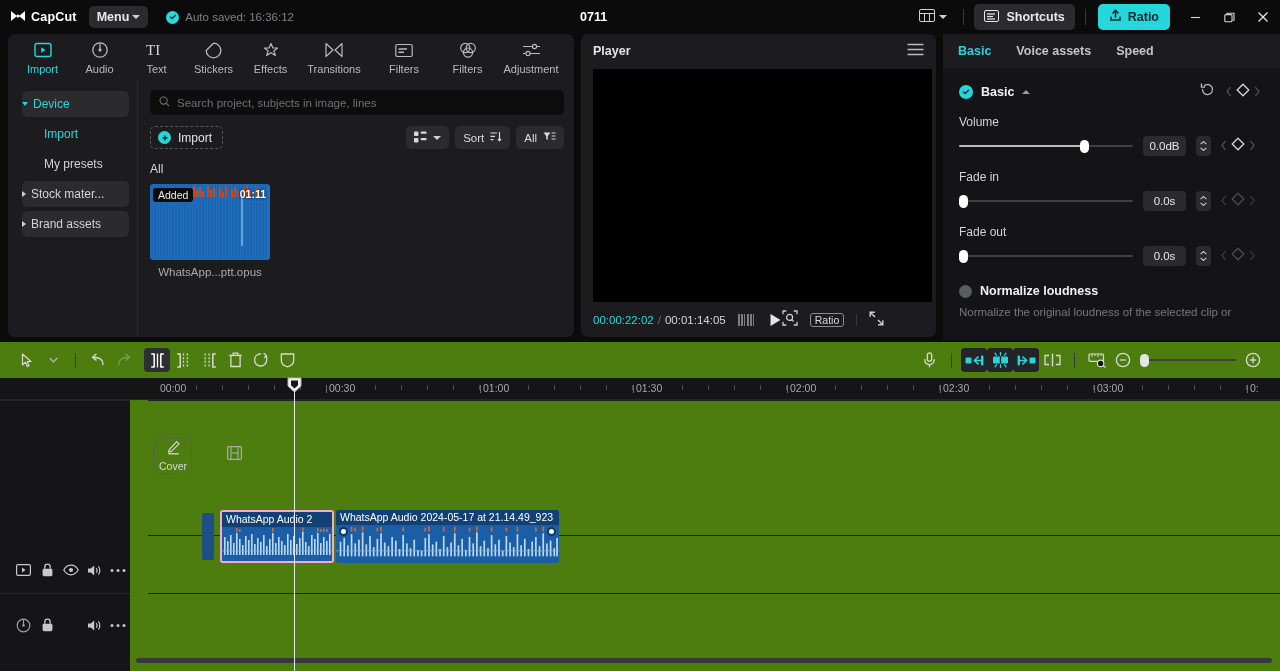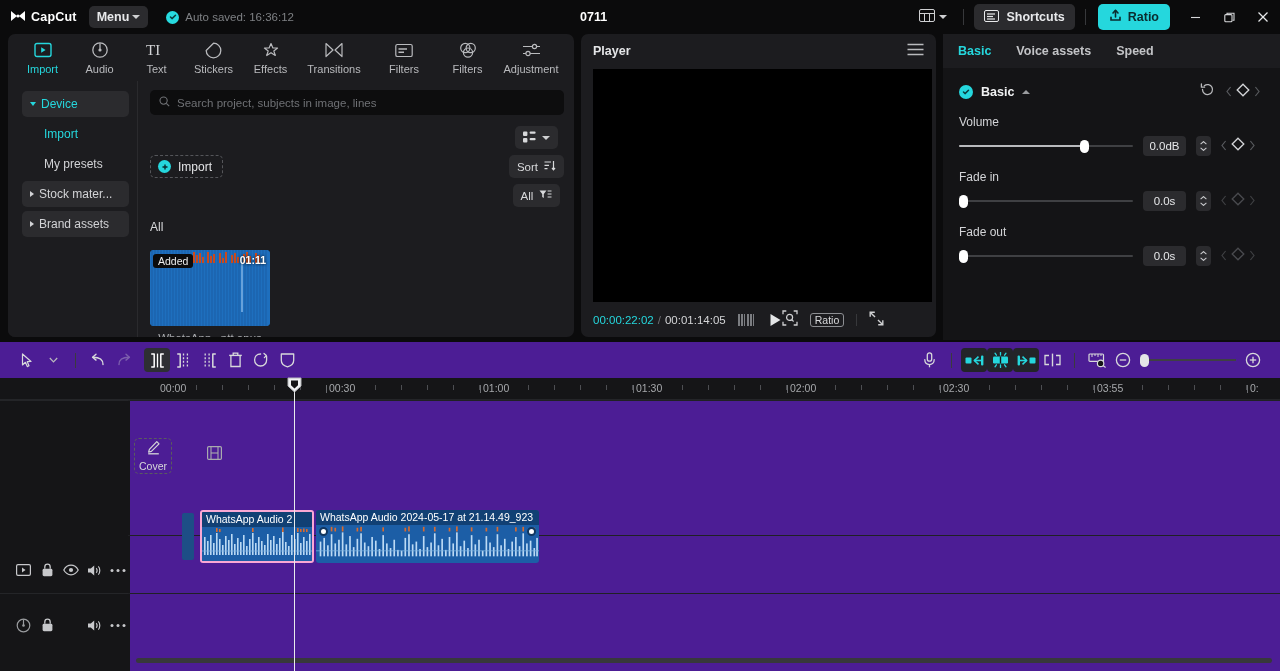--- a/index.html
+++ b/index.html
@@ -68,48 +68,48 @@
   }
   .mtab .ic { height:20px; display:flex;align-items:center;justify-content:center; }
   .mtab .lb { font-size:11px; color:#b9babd; white-space:nowrap; }
   .mtab.active .lb { color:#25d7dd; }
   .mtab.w-lg { width:70px; }
 
   .lp-body { position:absolute; left:0; top:47px; width:566px; height:256px; display:flex; }
   .lp-nav { width:130px; height:100%; background:#1c1c1f; padding:10px 8px 0 14px; border-right:1px solid #2a2a2d; }
   .nav-item {
     height:26px; border-radius:5px; display:flex; align-items:center; gap:5px;
-    padding-left:8px; font-size:12px; color:#d2d3d6; margin-bottom:4px; cursor:default;
+    font-size:12px; color:#d2d3d6; margin-bottom:4px; cursor:default;
   }
   .nav-item.group { background:#2b2b2e; }
   .nav-item.accent { color:#25d7dd; }
   .nav-sub { height:26px; display:flex;align-items:center; padding-left:22px; font-size:12px; color:#d2d3d6; margin-bottom:4px;cursor:default; }
   .nav-sub.accent { color:#25d7dd; }
   .tri-dn { width:0;height:0;border-left:3.5px solid transparent;border-right:3.5px solid transparent;border-top:4px solid currentColor; }
   .tri-rt { width:0;height:0;border-top:3.5px solid transparent;border-bottom:3.5px solid transparent;border-left:4px solid currentColor; }
 
   .lp-main { flex:1; padding:9px 10px 0 12px; position:relative; }
   .searchbar {
     height:25px; background:#0d0d0e; border-radius:5px; display:flex;align-items:center;
     gap:7px; padding:0 9px; font-size:11.5px; color:#6f7175; cursor:text;
   }
   .import-row { display:flex; align-items:center; margin-top:11px; }
   .import-btn {
     height:23px; border:1px dashed #55565a; border-radius:5px; padding:0 10px 0 7px;
     display:flex;align-items:center;gap:7px; font-size:12px;color:#e2e3e5;cursor:default;
   }
   .plus-circ { width:13px;height:13px;border-radius:50%;background:#25d7dd;display:flex;align-items:center;justify-content:center; }
-  .ir-right { margin-left:auto; display:flex;align-items:center;gap:6px;flex-direction:column; }
+  .ir-right { margin-left:auto; display:flex;align-items:center;gap:6px; }
   .pill {
     height:23px;background:#2b2b2e;border-radius:5px;padding:0 8px;
     display:flex;align-items:center;gap:6px;font-size:11.5px;color:#d8d9db;cursor:default;
   }
   .sec-label { font-size:12px; color:#d8d9db; margin-top:13px; }
 
-  .media-grid { margin-top:16px; display:flex; gap:10px; }
+  .media-grid { margin-top:8px; display:flex; gap:10px; }
   .media-card { width:120px; cursor:default; }
   .thumb {
     width:120px;height:76px;border-radius:4px;overflow:hidden;position:relative;
     background:#1e6fbe;
   }
   .wave-strip { position:absolute;inset:0; }
   .added-tag {
     position:absolute;left:3px;top:4px;background:#0b0b0c;border-radius:3px;
     padding:1px 5px;font-size:10.5px;color:#eceded;
   }
@@ -164,21 +164,21 @@
   }
   .stepper {
     width:15px;height:20px;background:#2b2b2e;border-radius:4px;
     display:flex;flex-direction:column;align-items:center;justify-content:center;gap:2px;cursor:default;
   }
   .norm-sect { margin-top:18px; }
   .toggle-dot { width:13px;height:13px;border-radius:50%;background:#5a5b5f; }
   .norm-desc { font-size:11.5px;color:#76787c;margin-top:7px;line-height:1.35; }
 
   
-  .timeline { position:absolute; left:0; top:342px; width:1280px; height:329px; background:#4c1d95; }
+  .timeline { position:absolute; left:0; top:342px; width:1280px; height:329px; background:#4d7c0f; }
   .tl-toolbar { position:absolute;left:0;top:0;width:1280px;height:36px;display:flex;align-items:center;padding:0 14px; }
   .tb-ic { width:26px;height:24px;display:flex;align-items:center;justify-content:center;cursor:default;border-radius:4px; }
   .tb-ic.sel { background:#2e2f33; }
   .tb-ic.dim { opacity:0.35; }
   .tb-ic.on { background:#232428; }
   .tb-div { width:1px;height:15px;background:#3a3b3e;margin:0 9px; }
   .tool-gap { width:7px; }
   .zoom-slider { position:relative; width:96px;height:12px;margin:0 4px; }
   .zs-track { position:absolute;top:5px;left:0;width:96px;height:2px;background:#3f4043; }
   .zs-knob { position:absolute;top:0;left:0;width:9px;height:13px;background:#e4e5e7;border-radius:4.5px; }
@@ -190,21 +190,21 @@
   .rmaj .bar { display:inline-block;width:1px;height:8px;background:#6c6e72;vertical-align:-1px;margin-right:2px; }
 
   .tl-body { position:absolute;left:0;top:58px;width:1280px;height:271px; }
   .track-heads { position:absolute;left:0;top:0;width:130px;height:271px;background:#151517; }
   .thead {
     position:absolute;left:0;width:130px;display:flex;align-items:center;gap:0;padding-left:12px;
   }
   .thead-ic { width:24px;height:24px;display:flex;align-items:center;justify-content:center;cursor:default; }
   .tl-sep { position:absolute;left:0;width:130px;height:1px;background:#242528; }
 
-  .lanes { position:absolute;left:128px;top:0;right:0;height:271px; }
+  .lanes { position:absolute;left:148px;top:0;right:0;height:271px; }
   .lane-sep { position:absolute;left:0;right:0;height:1px;background:#202124; }
   .cover-btn {
     position:absolute;left:6px;top:38px;width:38px;height:36px;border:1px dashed #5a5b5f;border-radius:5px;
     display:flex;flex-direction:column;align-items:center;justify-content:center;gap:1px;cursor:default;
   }
   .cover-btn .cl { font-size:10.5px;color:#d6d7d9; }
   .vid-ic { position:absolute;left:79px;top:46px;cursor:default; }
 
   .clip-blue-stub {
     position:absolute; left:54px; top:113px; width:12px; height:47px;
@@ -765,20 +765,27 @@
                 </svg>
             </span>
             <span>
               <svg width="6" height="11" viewBox="0 0 6 11">
                   <path d="M1.4 1 L5 5.5 L1.4 10" stroke="#3f4043" fill="none" stroke-width="1.2"></path>
                 </svg>
             </span>
           </span>
         </div>
 
+        <div class="norm-sect">
+          <div class="sect-head">
+            <span class="toggle-dot"></span>
+            <span class="sect-title">Normalize loudness</span>
+          </div>
+          <div class="norm-desc">Normalize the original loudness of the selected clip or</div>
+        </div>
       </div>
     </div>
   </div>
 
   <div class="timeline">
 
     <div class="tl-toolbar">
       <div class="tb-ic">
         <svg width="13" height="15" viewBox="0 0 13 15">
             <path d="M1.5 1 L1.5 12 L4.4 9.3 L6.3 13.6 L8 12.8 L6.2 8.7 L10 8.5 Z" stroke="#d8d9db" fill="none" stroke-width="1.2" stroke-linejoin="round"></path>
@@ -955,21 +962,21 @@
           <span class="rtick" style="left:731px;"></span>
         <span class="rtick" style="left:757px;"></span>
           <span class="rtick" style="left:783px;"></span>
         <span class="rtick" style="left:809px;"></span>
         <span class="rmaj" style="left:810px;"><span class="bar"></span><span>02:30</span></span>
         <span class="rtick" style="left:859px;"></span>
           <span class="rtick" style="left:885px;"></span>
         <span class="rtick" style="left:911px;"></span>
           <span class="rtick" style="left:937px;"></span>
         <span class="rtick" style="left:963px;"></span>
-        <span class="rmaj" style="left:964px;"><span class="bar"></span><span>03:55</span></span>
+        <span class="rmaj" style="left:964px;"><span class="bar"></span><span>03:00</span></span>
         <span class="rtick" style="left:1012px;"></span>
           <span class="rtick" style="left:1038px;"></span>
         <span class="rtick" style="left:1064px;"></span>
           <span class="rtick" style="left:1090px;"></span>
         <span class="rtick" style="left:1116px;"></span>
         <span class="rmaj" style="left:1117px;"><span class="bar"></span><span>0:</span></span>
       </div>
     </div>
 
     <div class="tl-body">

